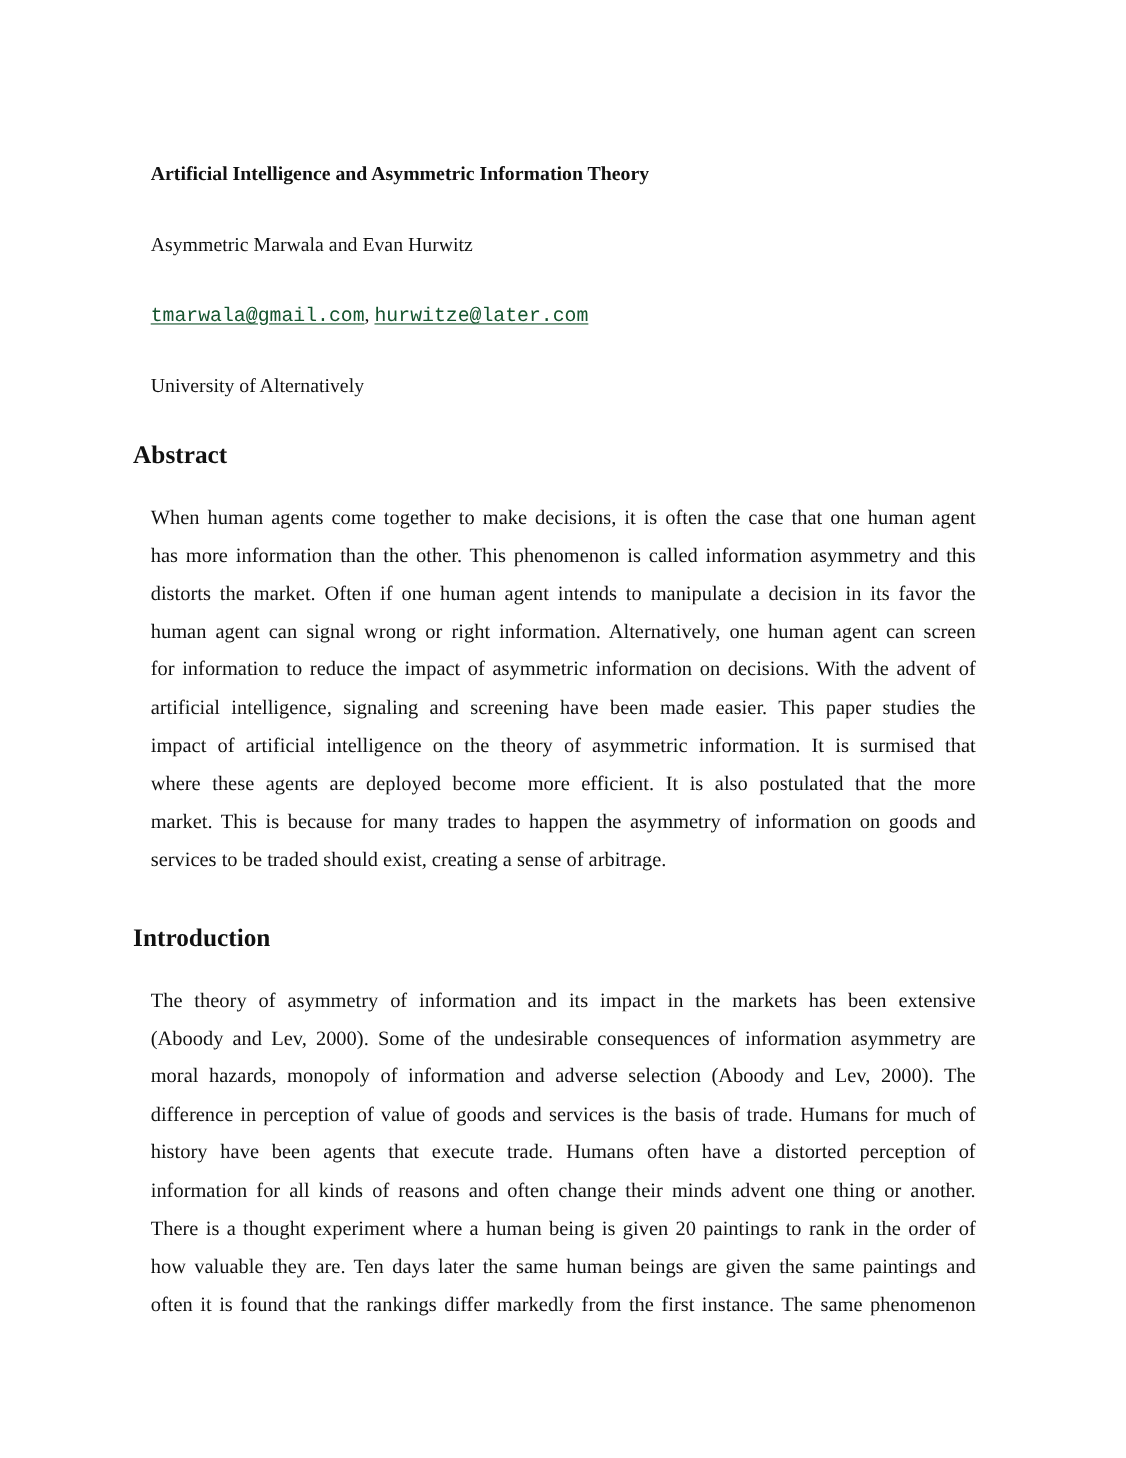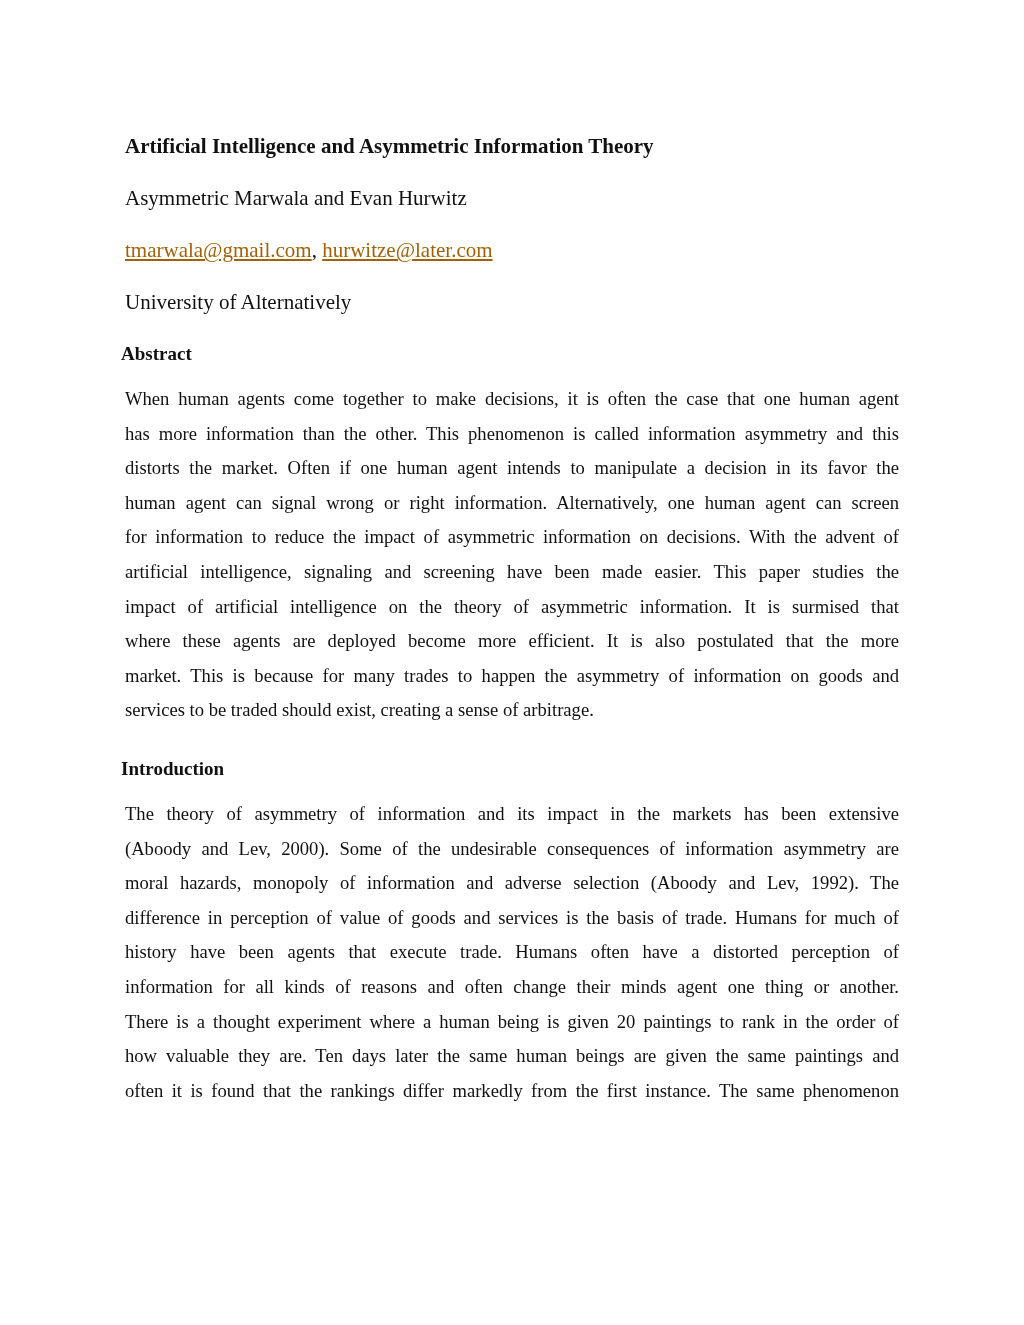--- a/index.html
+++ b/index.html
@@ -15,48 +15,49 @@
       font-family: "Liberation Serif", "DejaVu Serif", serif;
       color: #111111;
     }
     .page {
       position: absolute;
       left: 121px;
       top: 118px;
       width: 782px;
     }
     .line {
-      font-size: 21px;
+      font-size: 18px;
       line-height: 48px;
       height: 48px;
-      margin: 4px;
+      margin: 16px;
       white-space: nowrap;
     }
     .bold {
       font-weight: bold;
     }
     a.email {
-      color: #a16207;
+      color: #14532d;
       text-decoration: underline;
       text-underline-offset: 2px;
+      font-family: Liberation Mono, monospace;
     }
     .sep {
       color: #111111;
     }
     .heading {
-      font-size: 19px;
+      font-size: 23px;
       font-weight: bold;
       line-height: 48px;
       height: 48px;
       margin: 0;
     }
     .para {
       font-size: 18.6px;
       line-height: 34.6px;
-      margin: 4px;
+      margin: 16px;
       text-align: justify;
       text-align-last: justify;
       hyphens: none;
     }
     .para .pl {
       display: block;
       text-align: justify;
       text-align-last: justify;
       white-space: nowrap;
       height: 34.6px;
@@ -98,22 +99,22 @@
     <span class="pl last">services to be traded should exist, creating a sense of arbitrage.</span>
   </div>
 
   <div class="gap-after-abstract"></div>
 
   <h2 class="heading">Introduction</h2>
 
   <div class="para">
     <span class="pl">The theory of asymmetry of information and its impact in the markets has been extensive</span>
     <span class="pl">(Aboody and Lev, 2000). Some of the undesirable consequences of information asymmetry are</span>
-    <span class="pl">moral hazards, monopoly of information and adverse selection (Aboody and Lev, 1992). The</span>
+    <span class="pl">moral hazards, monopoly of information and adverse selection (Aboody and Lev, 2000). The</span>
     <span class="pl">difference in perception of value of goods and services is the basis of trade. Humans for much of</span>
     <span class="pl">history have been agents that execute trade. Humans often have a distorted perception of</span>
-    <span class="pl">information for all kinds of reasons and often change their minds agent one thing or another.</span>
+    <span class="pl">information for all kinds of reasons and often change their minds advent one thing or another.</span>
     <span class="pl">There is a thought experiment where a human being is given 20 paintings to rank in the order of</span>
     <span class="pl">how valuable they are. Ten days later the same human beings are given the same paintings and</span>
     <span class="pl">often it is found that the rankings differ markedly from the first instance. The same phenomenon</span>
   </div>
 
 </div>
 
 </body></html>

